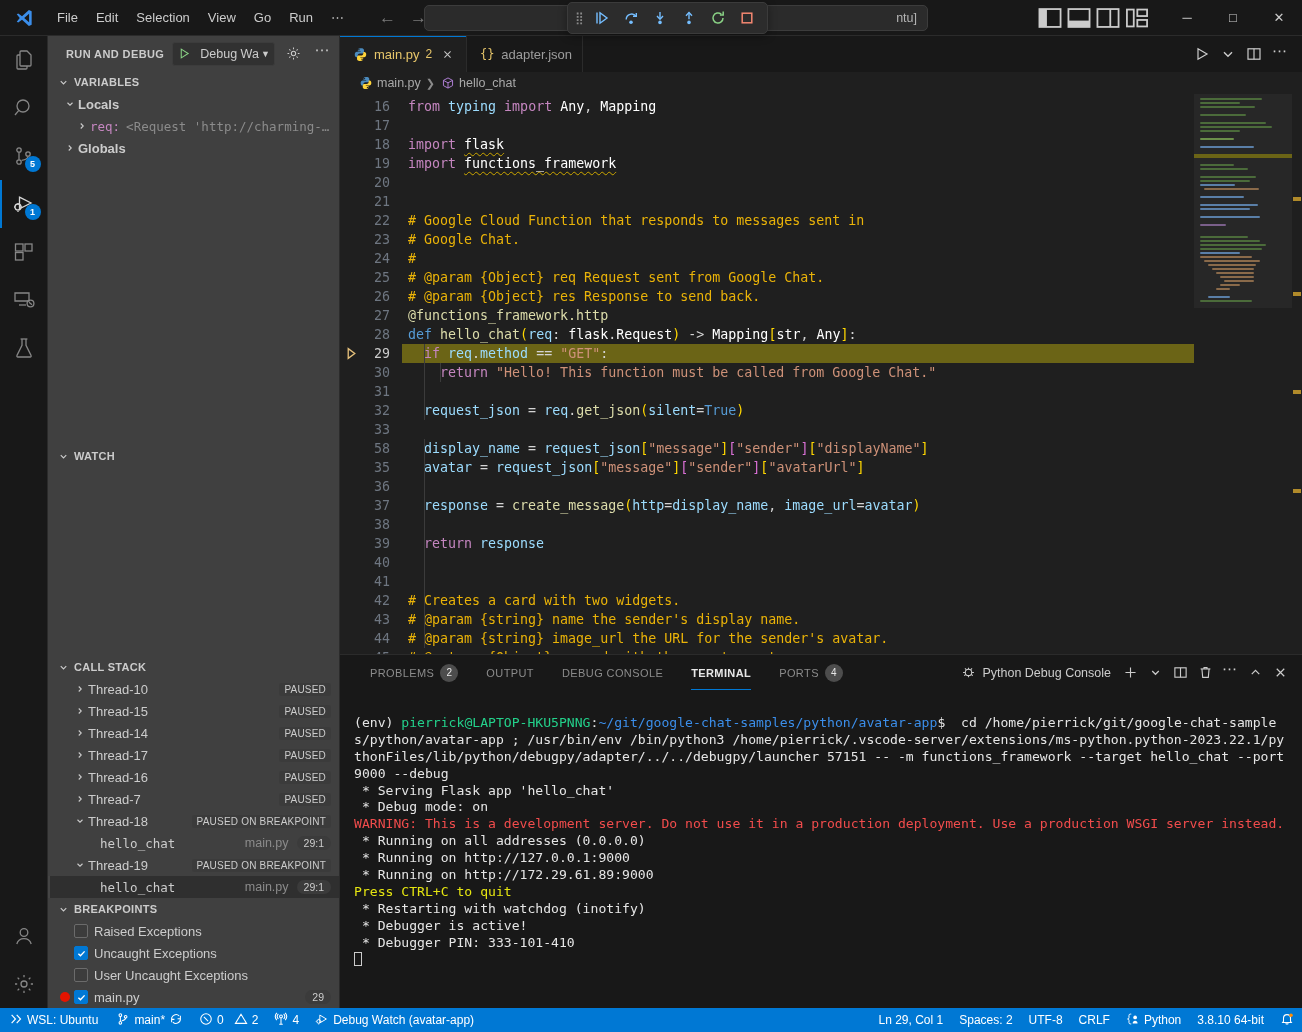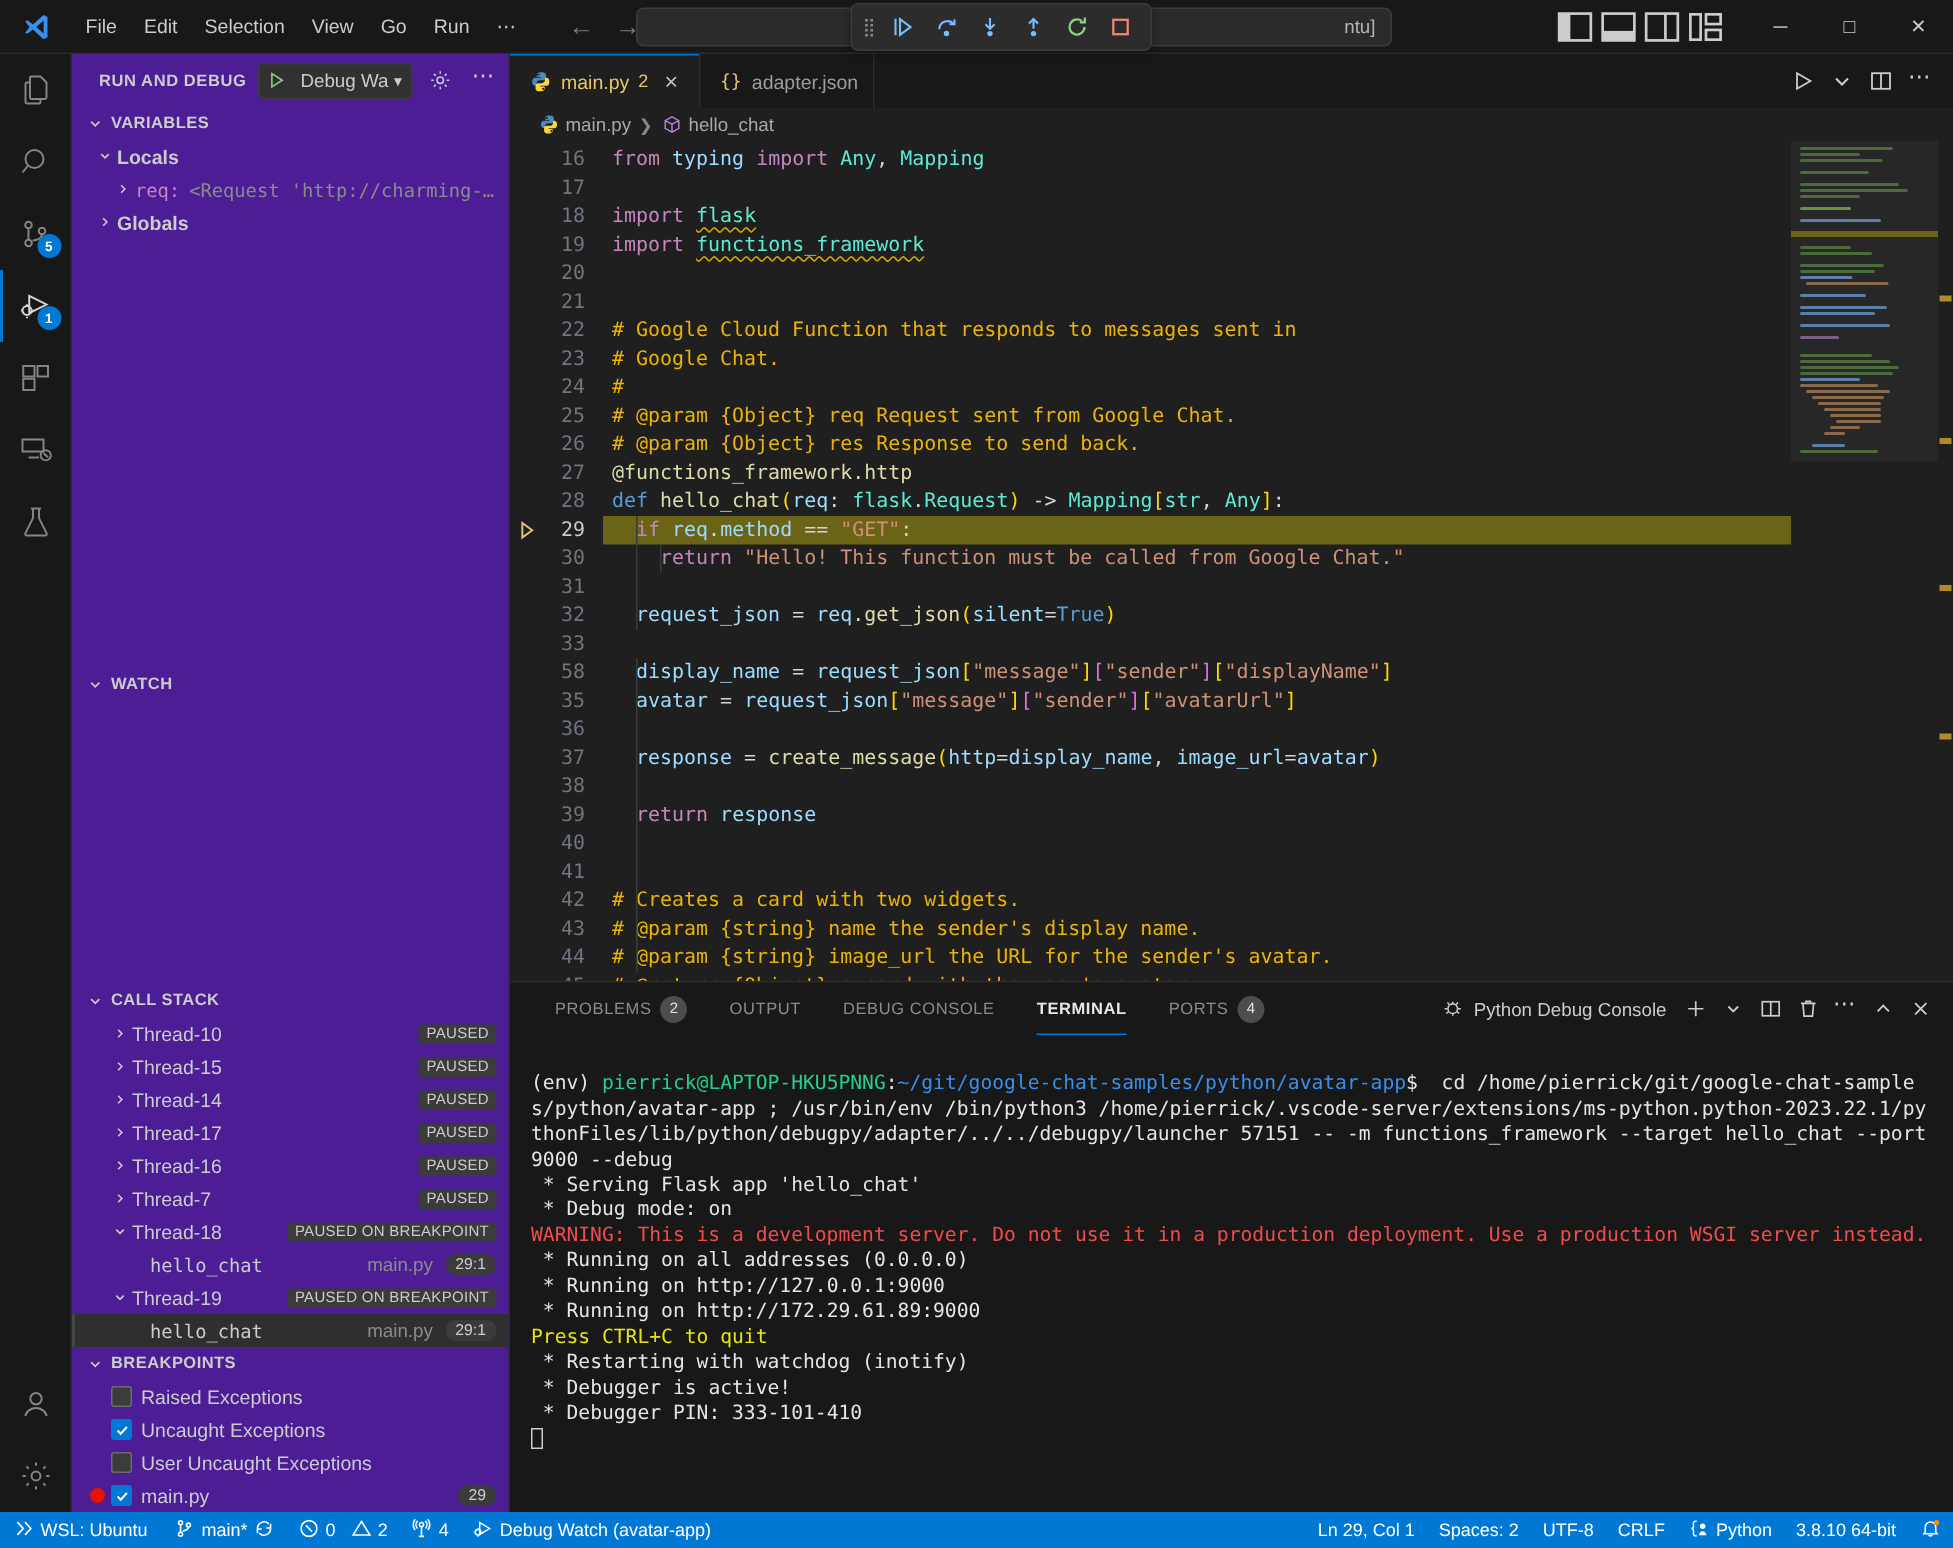--- a/index.html
+++ b/index.html
@@ -67,21 +67,21 @@
   .abtn svg { width: 24px; height: 24px; }
   .badge {
     position: absolute; right: 7px; bottom: 8px; background: #0078d4; color: #fff;
     font-size: 9px; min-width: 16px; height: 16px; border-radius: 8px;
     display: flex; align-items: center; justify-content: center; font-weight: 600; padding: 0 4px;
   }
   .abottom { margin-top: auto; }
 
   
   .sidebar {
-    width: 292px; background: #4c1d95; flex: 0 0 292px; display: flex; flex-direction: column;
+    width: 292px; background: #404040; flex: 0 0 292px; display: flex; flex-direction: column;
     border-right: 1px solid #2b2b2b; overflow: hidden;
   }
   .sb-header {
     height: 35px; display: flex; align-items: center; padding: 0 6px 0 18px; gap: 8px; flex: 0 0 35px;
   }
   .sb-title { font-size: 11px; font-weight: 700; letter-spacing: .4px; color: #cccccc; white-space: nowrap; }
   .launch-select {
     display: flex; align-items: center; background: #313131; border: 1px solid #3c3c3c;
     border-radius: 3px; height: 24px; max-width: 118px; flex: 0 0 auto;
   }
@@ -188,21 +188,21 @@
   .gl.cur { color: #cccccc; }
   .dbg-arrow { position: absolute; left: 4px; top: 2px; width: 15px; height: 15px; }
   .codelines { flex: 1; position: relative; min-width: 0; }
   .cl { height: 19px; white-space: pre; padding-left: 6px; }
   .cl.highlight { background: #6b6416; }
   .indent-guide { position: absolute; width: 1px; background: #3b3b3b; left: 22px; }
   
   .k  { color: #c586c0; }   
   .kb { color: #569cd6; }   
   .fn { color: #dcdcaa; }   
-  .ty { color: #5eead4; }   
+  .ty { color: #ffffff; }   
   .st { color: #ce9178; }   
   .cm { color: #eab308; }   
   .va { color: #9cdcfe; }   
   .op { color: #d4d4d4; }
   .br1 { color: #ffd700; }
   .br2 { color: #da70d6; }
   .squiggle {
     text-decoration: underline; text-decoration-style: wavy;
     text-decoration-color: #cca700; text-decoration-thickness: 1px; text-underline-offset: 3px;
   }

